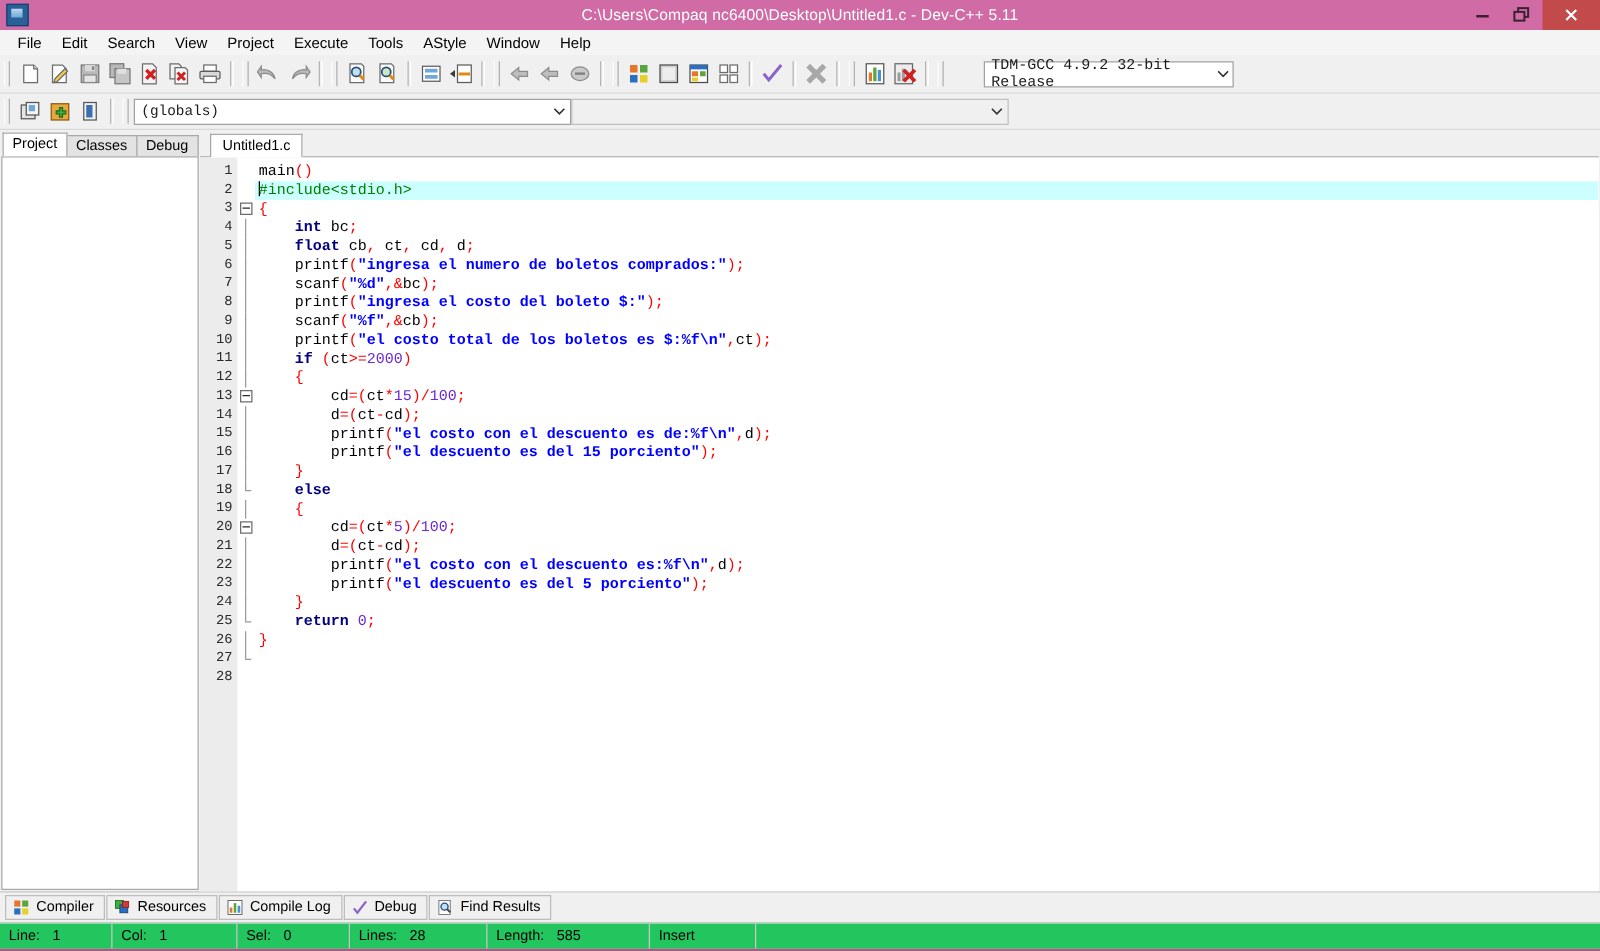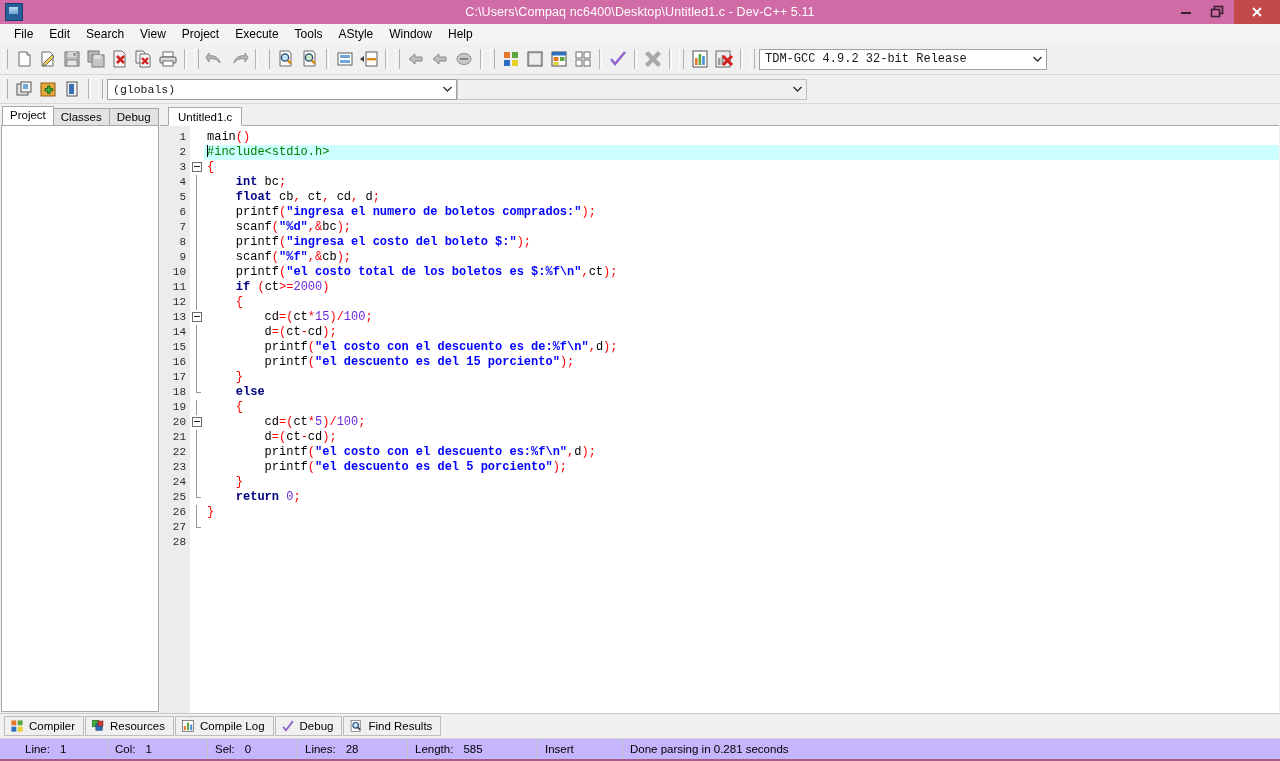--- a/index.html
+++ b/index.html
@@ -119,21 +119,21 @@
     padding-left: 5px;
     box-sizing: border-box;
     position: relative;
   }
   .combo .arrow {
     margin-left: auto;
     width: 17px; height: 19px;
     display: flex; align-items: center; justify-content: center;
     color: #333;
   }
-  .combo.compiler { width: 288px; }
+  .combo.compiler { width: 200px; margin-left: 28px; }
   .combo.globals { width: 350px; font-size: 11.5px; }
   .combo.wide2 { width: 350px; background: #f0f0f0; border-color: #c0c0c0; }
 
   
   .main {
     flex: 1 1 auto;
     display: flex;
     min-height: 0;
     background: #f0f0f0;
     padding-top: 2px;
@@ -304,27 +304,26 @@
     font-size: 11.5px;
     color: #000;
     background: #f0f0f0;
     border: 1px solid #bdbdbd;
     margin-right: 1px;
     box-sizing: border-box;
   }
   .btab svg { display: block; }
   .statusbar {
     height: 20px;
-    background: #c4b5fd;
+    background: #22c55e;
     border-top: 1px solid #d2d2d2;
     display: flex; align-items: center;
     font-size: 11.5px;
     color: #000;
     flex: 0 0 auto;
-    padding-left: 18px;
   }
   .scell {
     height: 20px;
     display: flex; align-items: center;
     padding: 0 7px;
     border-right: 1px solid #c6c6c6;
     box-sizing: border-box;
     gap: 10px;
   }
   .scell .lbl { color: #000; }
@@ -853,18 +852,15 @@
       <span class="lbl">Lines:</span>
       <span class="val">28</span>
     </div>
     <div class="scell w5">
       <span class="lbl">Length:</span>
       <span class="val">585</span>
     </div>
     <div class="scell w6">
       <span>Insert</span>
     </div>
-    <div class="scell msg">
-      <span>Done parsing in 0.281 seconds</span>
-    </div>
   </div>
   <div class="bottomedge"></div>
 </div>
 
 </body></html>

